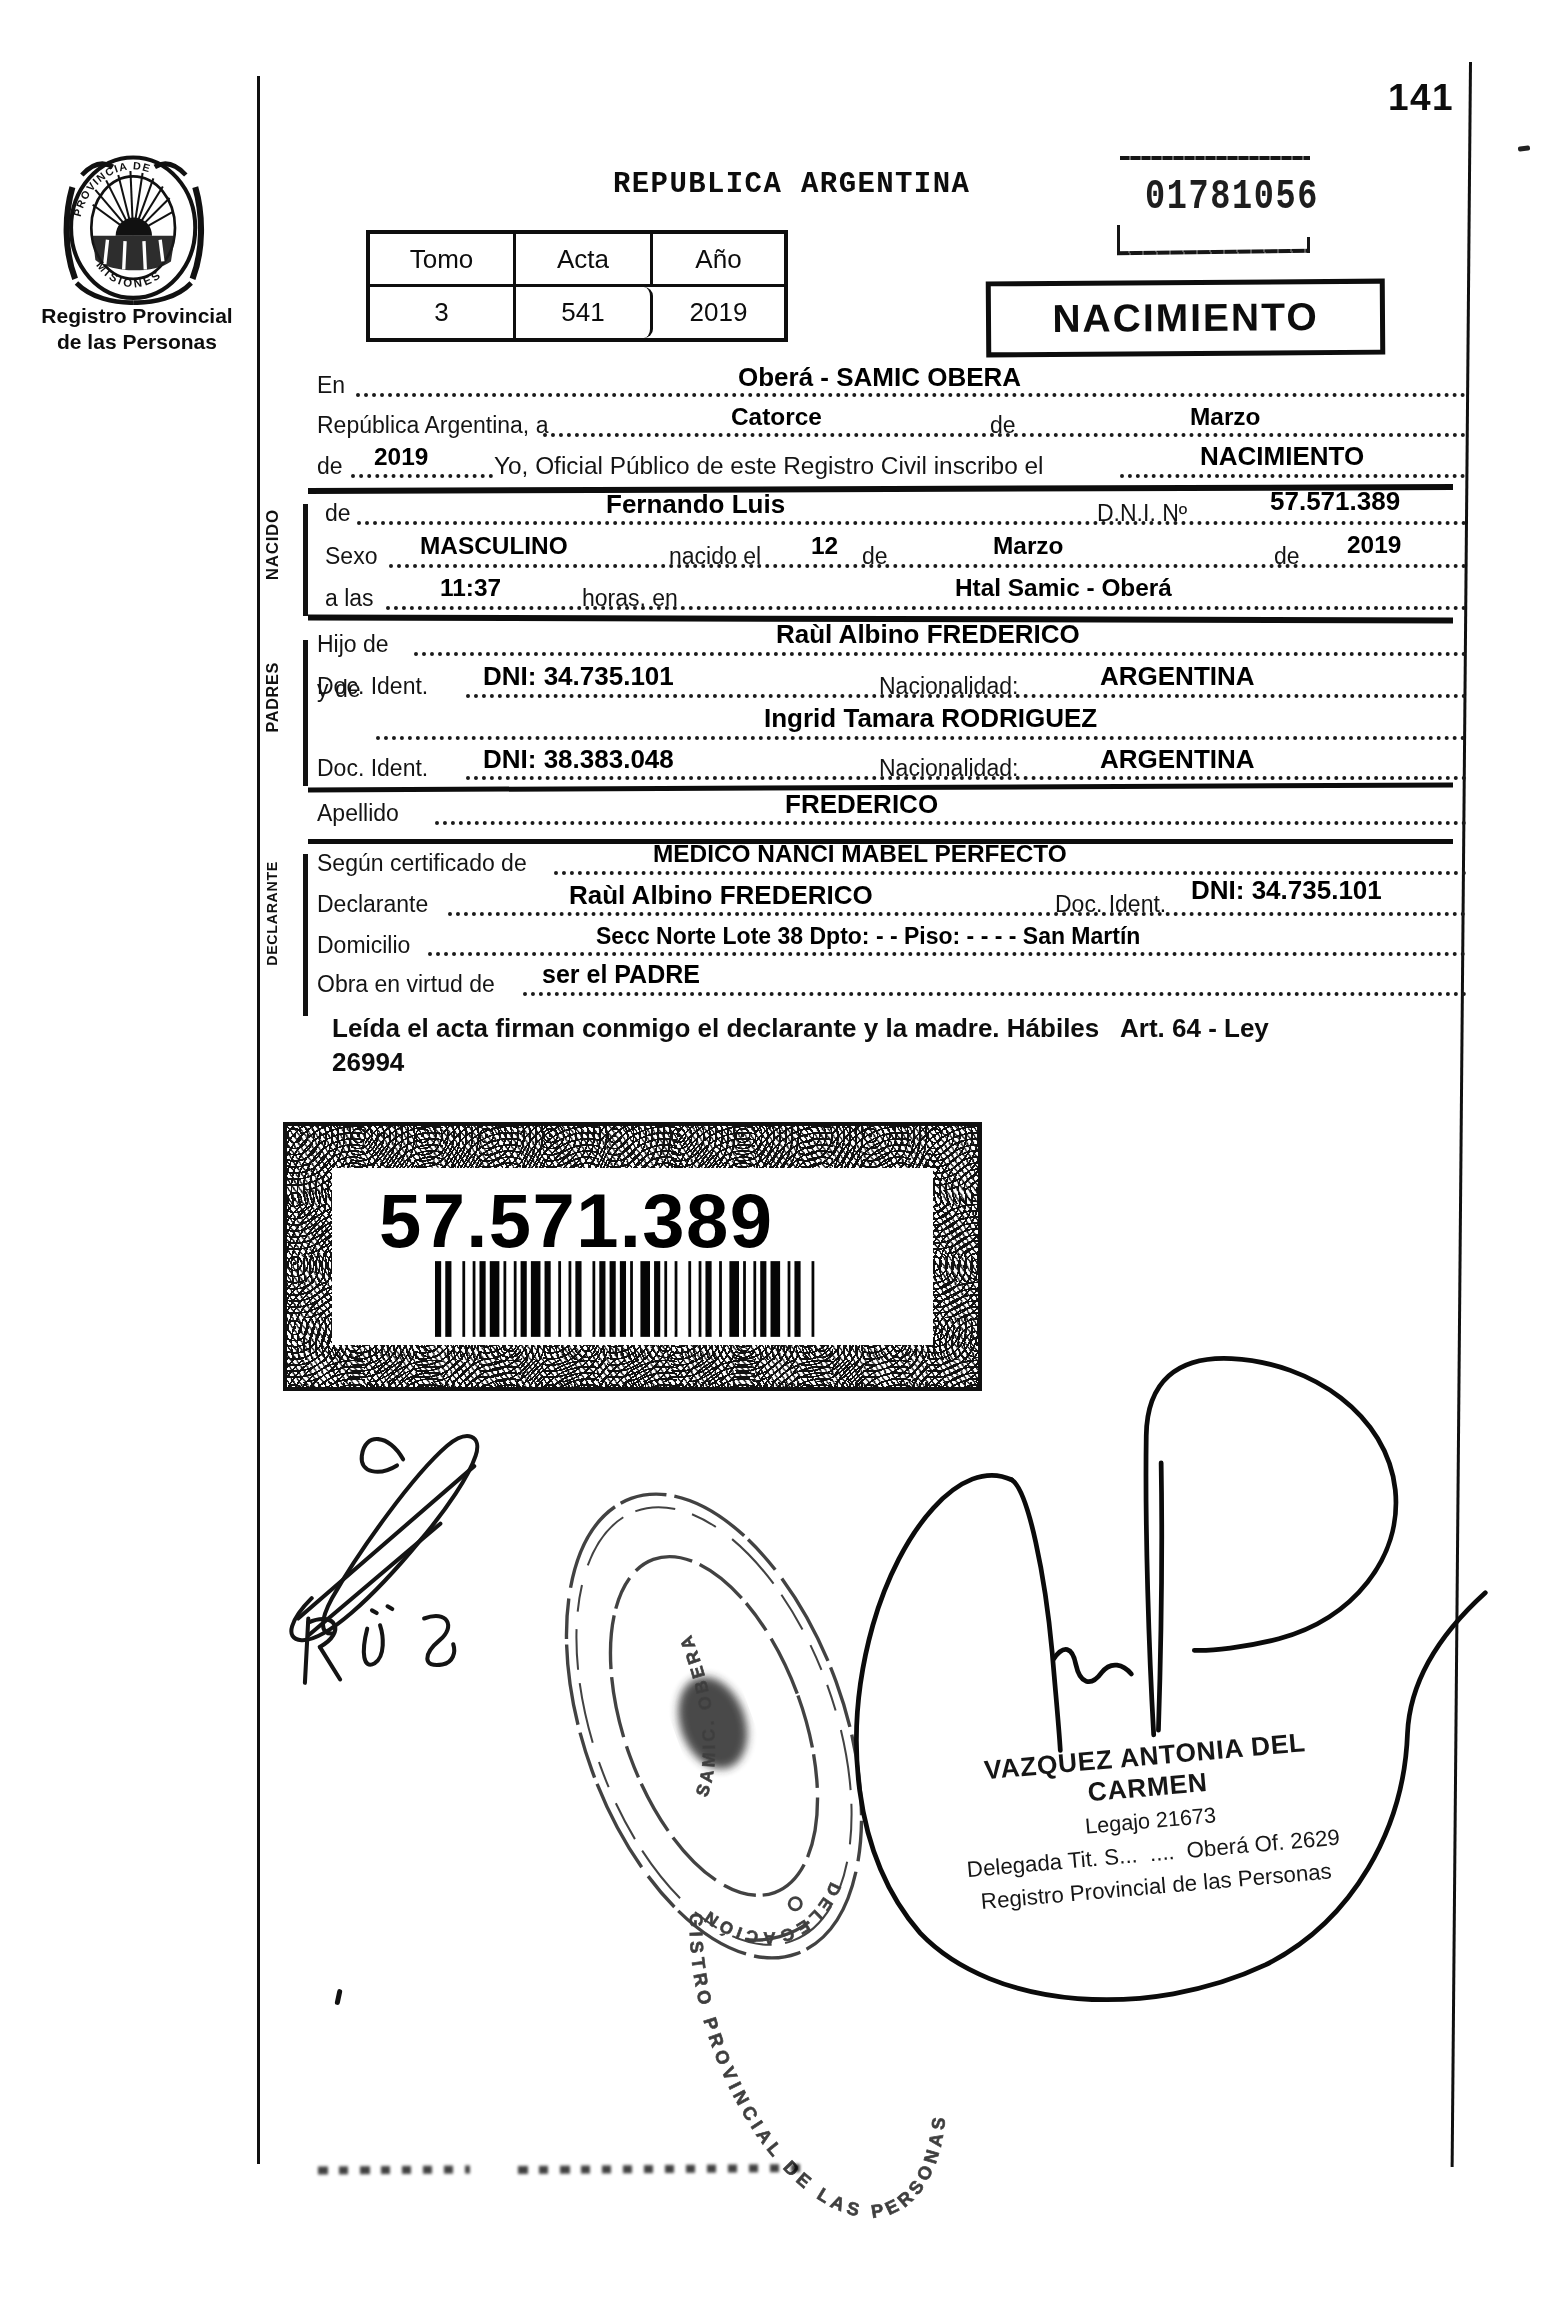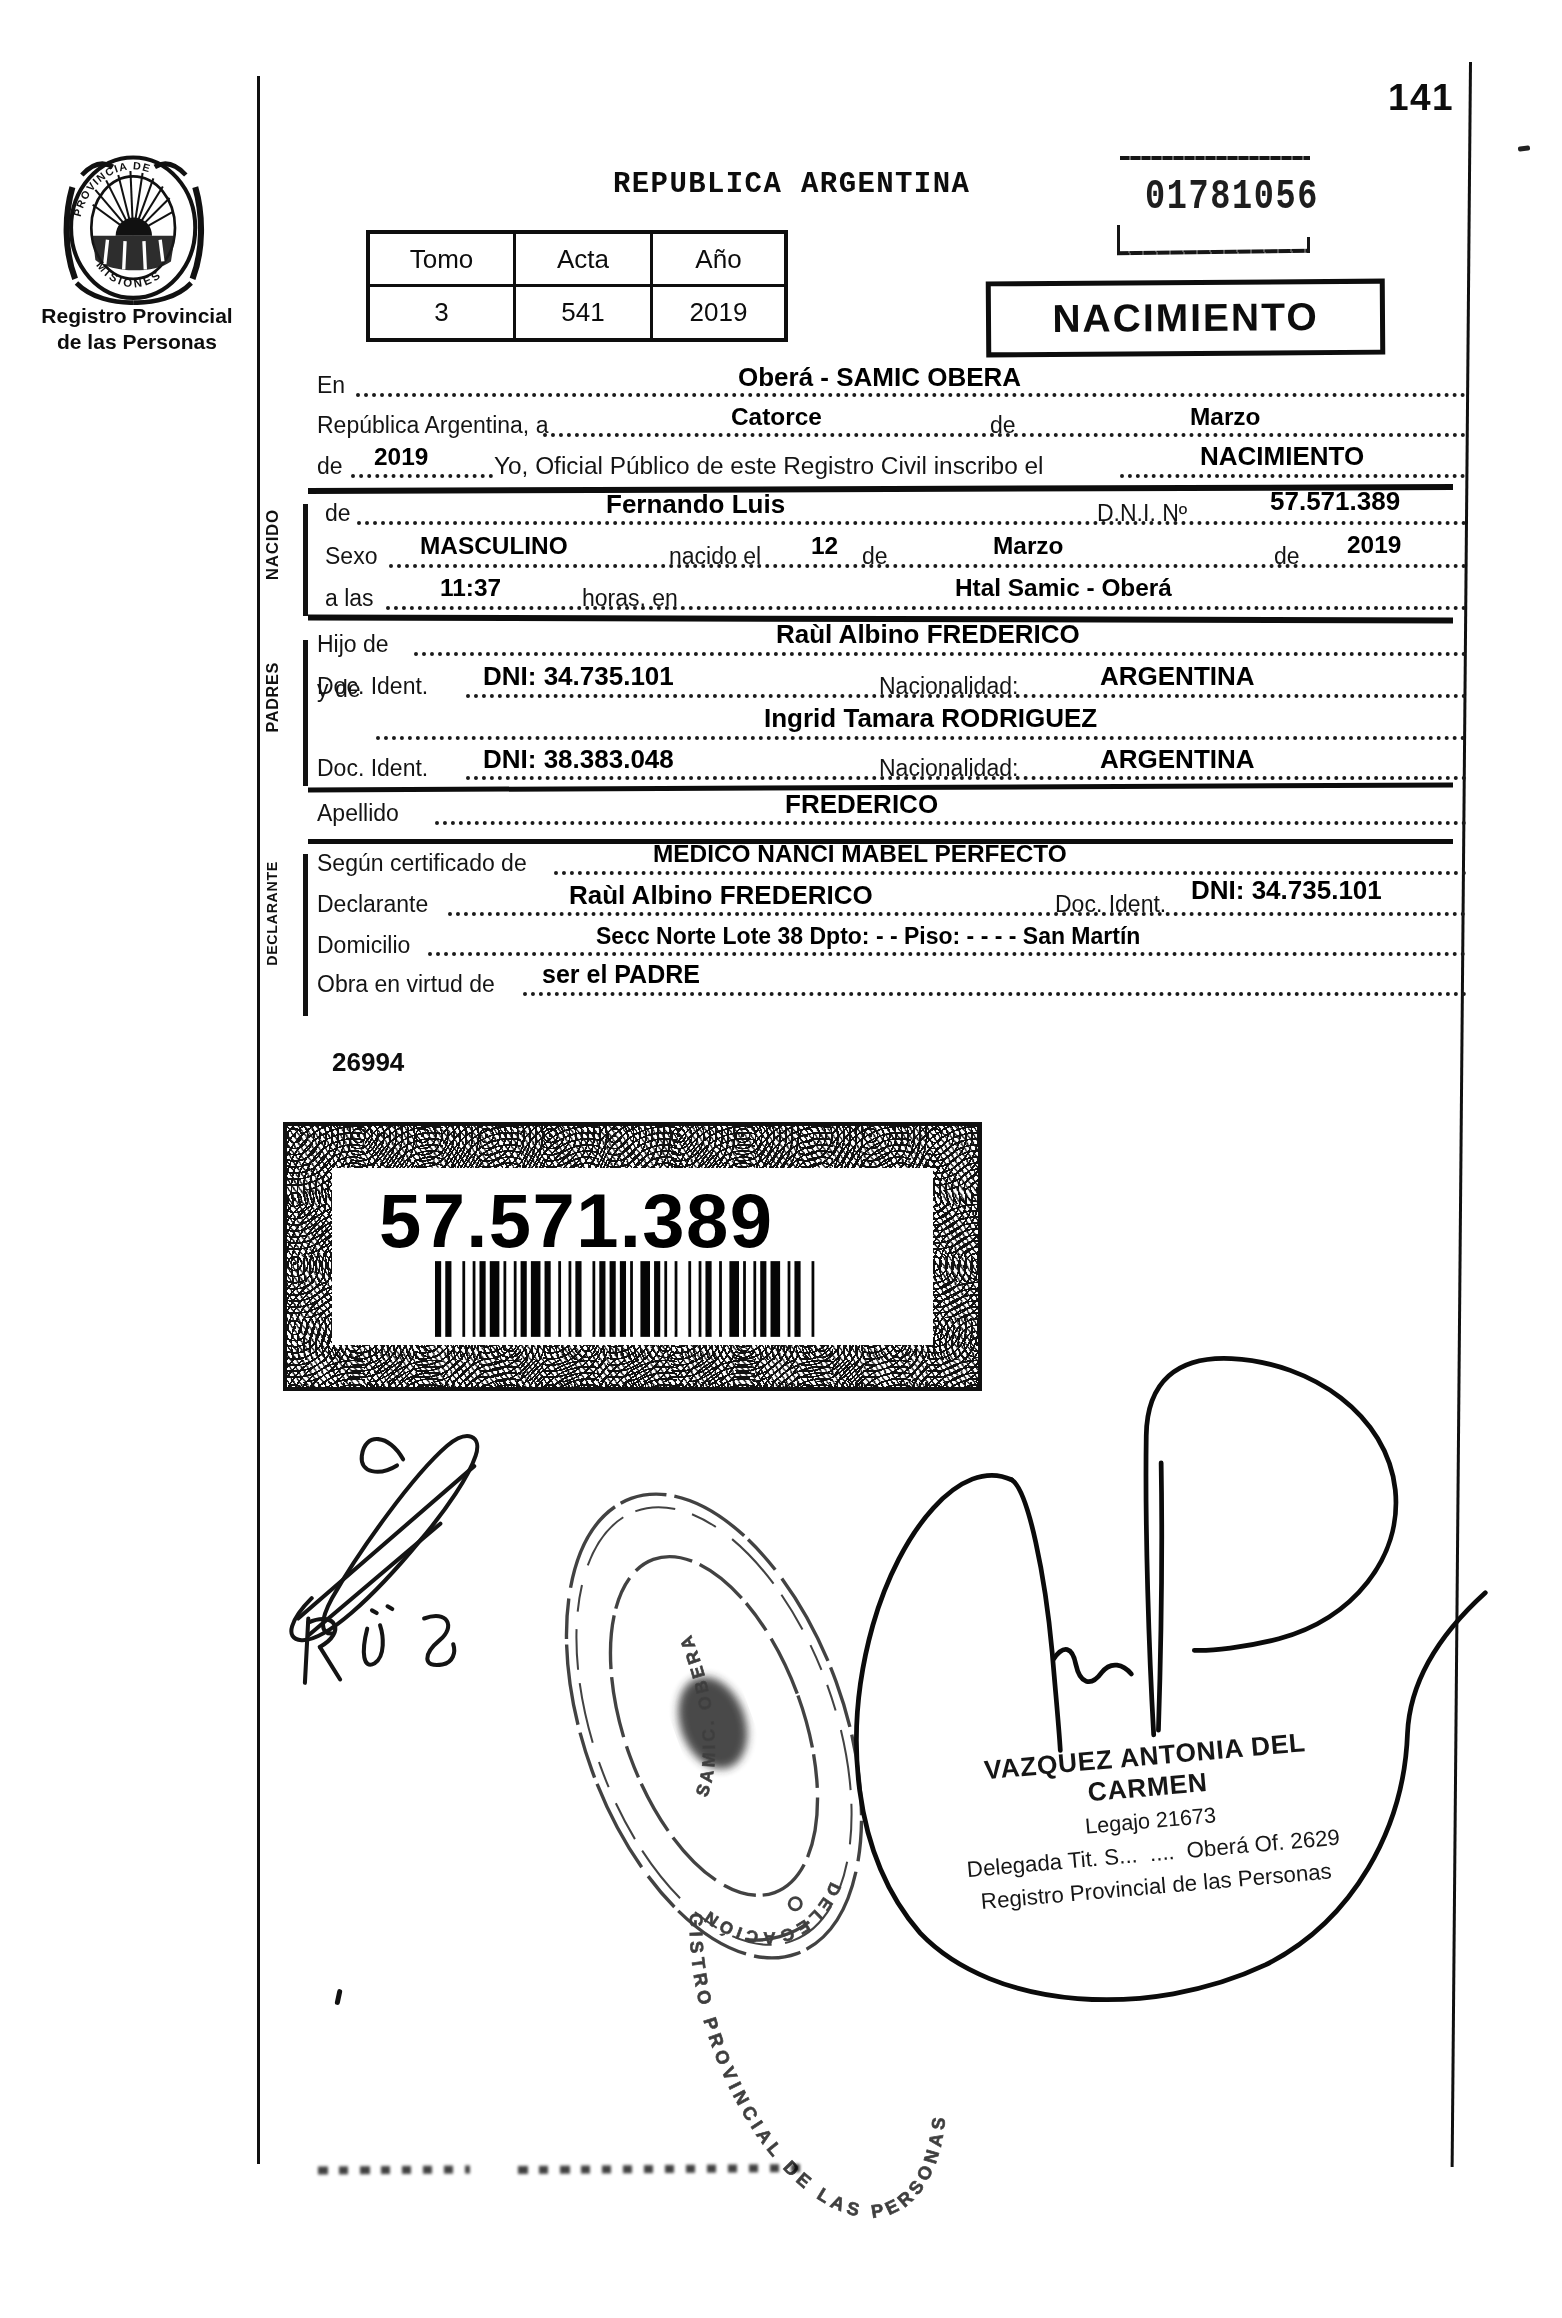--- a/index.html
+++ b/index.html
@@ -91,21 +91,21 @@
   <div style="position:absolute;left:1117px;top:250px;width:193px;height:4.1px;transform:rotate(-0.8deg);
               background:repeating-linear-gradient(90deg,#161616 0 11.5px,#555 11.5px 13.5px);"></div>
   <div style="position:absolute;left:1307px;top:237px;width:3.4px;height:16.2px;background:#161616;"></div>
 
   <div style="position:absolute;left:366px;top:230px;width:422px;height:112px;border:4.1px solid #0e0e0e;box-sizing:border-box;
               display:grid;grid-template-columns:146px 137px 1fr;grid-template-rows:1fr 1fr;text-align:center;font-size:26px;">
     <div style="border-right:3.4px solid #0e0e0e;border-bottom:3.4px solid #0e0e0e;line-height:50px;">Tomo</div>
     <div style="border-right:3.4px solid #0e0e0e;border-bottom:3.4px solid #0e0e0e;line-height:50px;">Acta</div>
     <div style="border-bottom:3.4px solid #0e0e0e;line-height:50px;">Año</div>
     <div style="border-right:3.4px solid #0e0e0e;line-height:51px;">3</div>
-    <div style="border-right:3.4px solid #0e0e0e;line-height:51px;">541</div>
+    <div style="border-right:3.4px solid #0e0e0e;line-height:51px;border-radius:9px;">541</div>
     <div style="line-height:51px;">2019</div>
   </div>
 
   <div style="position:absolute;left:986px;top:280px;width:399px;height:76px;border:5.4px solid #0d0d0d;box-sizing:border-box;
               text-align:center;transform:rotate(-0.4deg);">
     <span style="font-size:39px;font-weight:600;letter-spacing:2px;line-height:66px;">NACIMIENTO</span>
   </div>
 
   <span class="lbl" style="left:317px;top:372px;">En</span>
   <div class="dots" style="left:356px;top:393px;width:1110px;"></div>
@@ -198,20 +198,21 @@
   <span class="val" style="left:1191px;top:875px;font-size:26px;">DNI: 34.735.101</span>
 
   <span class="lbl" style="left:317px;top:932px;">Domicilio</span>
   <div class="dots" style="left:428px;top:952px;width:1038px;"></div>
   <span class="val" style="left:596px;top:923px;font-size:23px;">Secc Norte Lote 38 Dpto: - - Piso: - - - - San Martín</span>
 
   <span class="lbl" style="left:317px;top:971px;">Obra en virtud de</span>
   <div class="dots" style="left:523px;top:992px;width:944px;"></div>
   <span class="val" style="left:542px;top:960px;font-size:25px;">ser el PADRE</span>
 
+  <div class="pre" style="position:absolute;left:332px;top:1013px;font-size:26px;font-weight:bold;">Leída el acta firman conmigo el declarante y la madre. Hábiles   Art. 64 - Ley</div>
   <div style="position:absolute;left:332px;top:1047px;font-size:26px;font-weight:bold;">26994</div>
 
   <div class="stamp-pattern"></div>
   <div class="stamp-inner"></div>
   <div style="position:absolute;left:379px;top:1177px;font-size:76px;font-weight:bold;letter-spacing:1.4px;color:#000;">57.571.389</div>
   <svg id="barcode" style="left:435px;top:1261px" width="380" height="76" viewBox="0 0 562 112">
       <rect x="0.0" y="0" width="9.1" height="112" fill="#050505"></rect>
       <rect x="15.2" y="0" width="9.1" height="112" fill="#050505"></rect>
       <rect x="40.5" y="0" width="4.1" height="112" fill="#050505"></rect>
       <rect x="55.7" y="0" width="4.1" height="112" fill="#050505"></rect>

